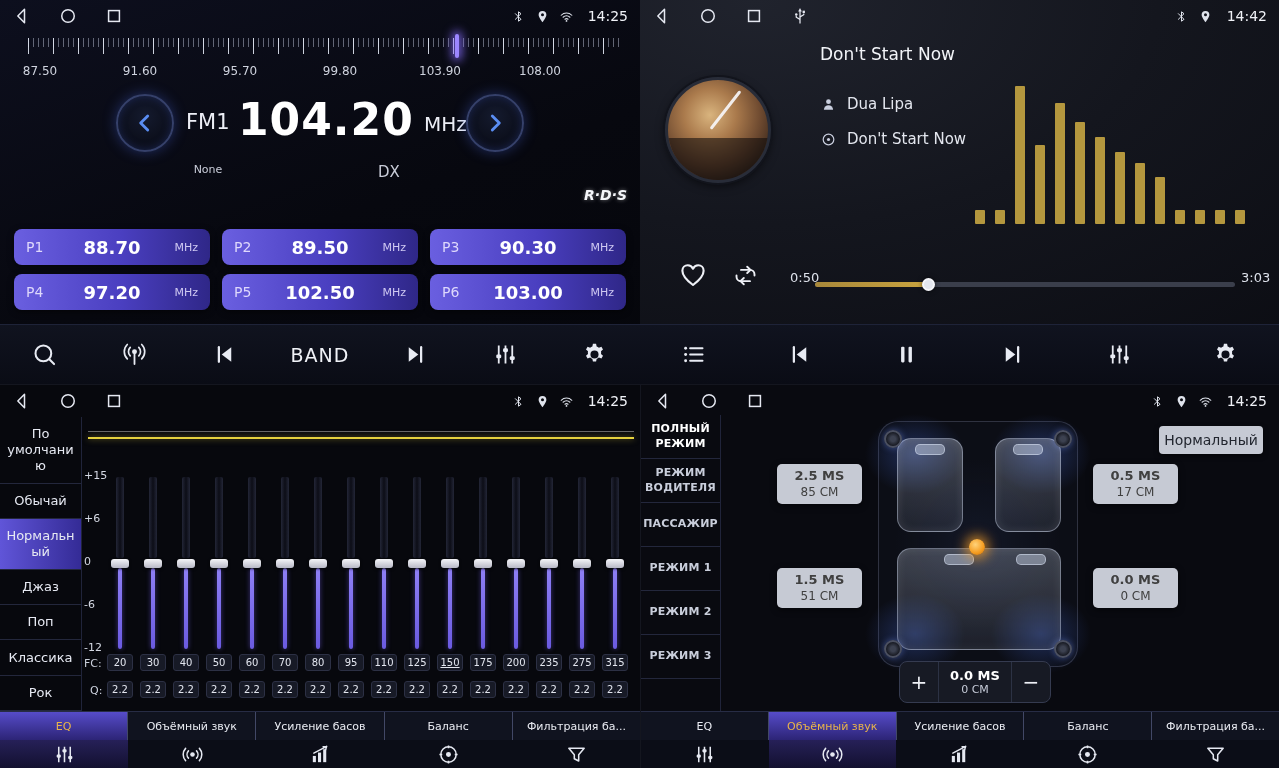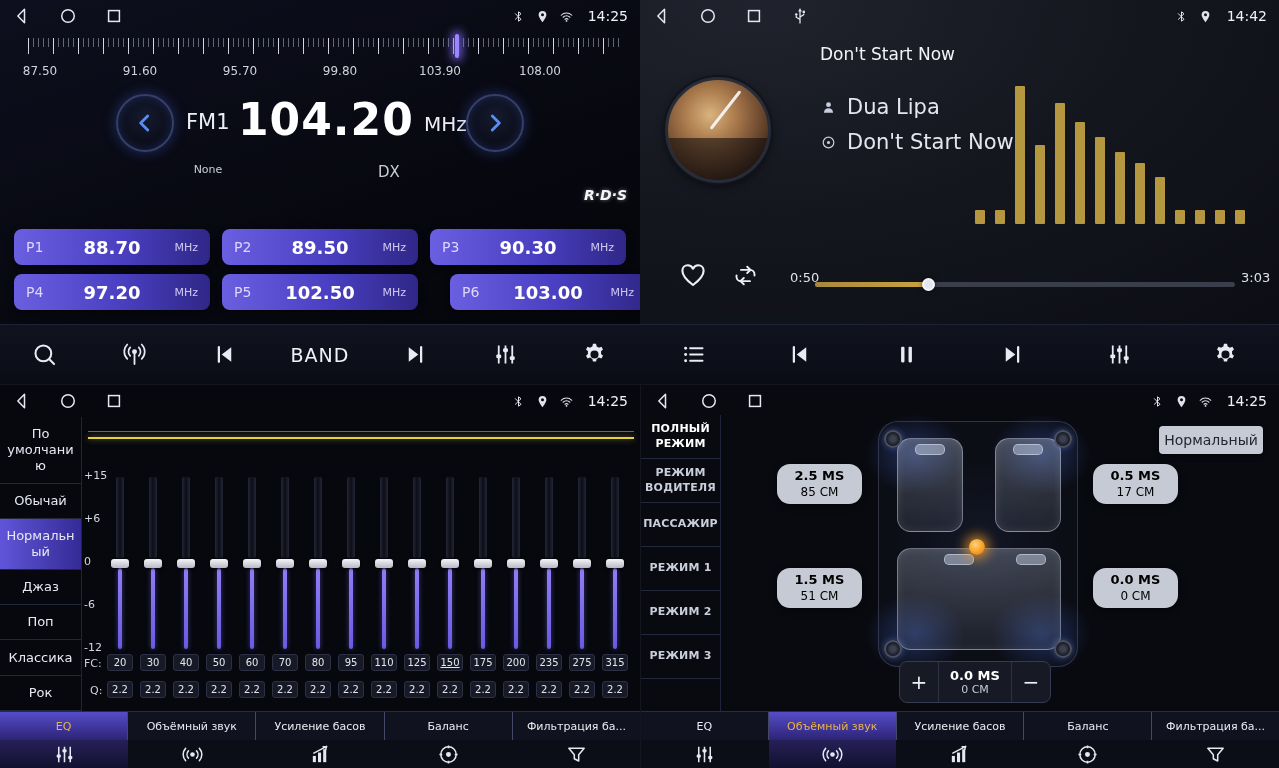--- a/index.html
+++ b/index.html
@@ -63,21 +63,21 @@
 
   
   .album{position:absolute;left:25px;top:77px;width:106px;height:106px;border-radius:50%;
          border:3px solid #282c38;overflow:hidden;
          background:radial-gradient(circle at 42% 35%,#d9b47e 0%,#aa7a4c 30%,#6e4a30 58%,#241a14 88%);
          box-shadow:0 0 0 2px #12141c,0 3px 10px rgba(0,0,0,.6)}
   .album-line{position:absolute;left:56px;top:6px;width:3px;height:48px;background:rgba(248,248,252,.9);
               border-radius:2px;transform:rotate(38deg)}
   .album-shade{position:absolute;left:0;bottom:0;width:100%;height:42px;background:rgba(10,8,10,.55)}
   .p-title{position:absolute;left:180px;top:44px;font-size:17px;color:#f2f4f8}
-  .p-row{position:absolute;left:180px;display:flex;gap:10px;align-items:center;font-size:21px;color:#e3e6ee}
+  .p-row{position:absolute;left:180px;display:flex;gap:10px;align-items:center;font-size:15px;color:#e3e6ee}
   .p-row .ic{width:17px;height:17px;color:#c9cede}
   #p-artist-row{top:95px} #p-album-row{top:130px}
   .viz{position:absolute;left:335px;top:86px;width:285px;height:138px;display:flex;align-items:flex-end;gap:10px}
   .viz-bar{width:10px;background:#b4973e;border-radius:1px}
   .heart{position:absolute;left:38px;top:260px;width:30px;height:30px;color:#eef0f6;cursor:pointer}
   .repeat{position:absolute;left:92px;top:262px;width:27px;height:27px;color:#eef0f6;cursor:pointer}
   .t-elapsed{position:absolute;left:150px;top:270px;font-size:13px;color:#dde1ea}
   .t-duration{position:absolute;left:601px;top:270px;font-size:13px;color:#dde1ea}
   .progress{position:absolute;left:175px;top:282px;width:420px;height:5px;border-radius:3px;background:#3a3e4b;cursor:pointer}
   .progress-fill{position:absolute;left:0;top:0;height:100%;border-radius:3px;background:linear-gradient(90deg,#a8883a,#c9a43f)}
@@ -144,21 +144,21 @@
   .hr{position:absolute;top:5px;left:50%;transform:translateX(-50%);width:30px;height:11px;border-radius:5px;
       background:rgba(205,215,235,.45);border:1px solid rgba(225,235,252,.5)}
   .hr1{left:46px;transform:none}.hr2{left:118px;transform:none}
   .spk{position:absolute;width:18px;height:18px;border-radius:50%;
        background:radial-gradient(circle,#3c4150 25%,#15171f 72%);border:2px solid #4c5162;
        box-shadow:0 0 7px rgba(120,150,255,.45)}
   .s-tl{left:5px;top:8px}.s-tr{right:5px;top:8px}.s-bl{left:5px;bottom:8px}.s-br{right:5px;bottom:8px}
   .sf-dot{position:absolute;left:90px;top:117px;width:16px;height:16px;border-radius:50%;cursor:pointer;
           background:radial-gradient(circle at 40% 35%,#ffd27a,#f59b1e 60%,#b96a10);
           box-shadow:0 0 12px 4px rgba(250,160,40,.7)}
-  .delay-box{position:absolute;width:85px;height:40px;background:#c6cad4;border-radius:13px;color:#000000;
+  .delay-box{position:absolute;width:85px;height:40px;background:#c6cad4;border-radius:5px;color:#404040;
              display:flex;flex-direction:column;align-items:center;justify-content:center;line-height:1.25;
              cursor:pointer;box-shadow:0 2px 6px rgba(0,0,0,.55)}
   .delay-ms{font-size:13px;font-weight:bold}.delay-cm{font-size:12px}
   #delay-fl{left:136px;top:79px}#delay-fr{left:452px;top:79px}#delay-rl{left:136px;top:183px}#delay-rr{left:452px;top:183px}
   .sf-adj{position:absolute;left:258px;top:276px;width:152px;height:42px;background:#171a24;
           border:1px solid #353b50;border-radius:8px;display:flex;align-items:stretch}
   .sf-adj-btn{width:38px;display:flex;align-items:center;justify-content:center;font-size:20px;color:#eef0f6;cursor:pointer}
   .sf-adj-val{flex:1;display:flex;flex-direction:column;align-items:center;justify-content:center;
               border-left:1px solid #2c3244;border-right:1px solid #2c3244;line-height:1.2}
   .sf-adj-ms{font-size:13px;font-weight:bold;color:#fff}.sf-adj-cm{font-size:11px;color:#c6cbd8}
@@ -306,21 +306,21 @@
       <div class="preset" style="left: 14px; top: 274px;">
         <span class="pkey">P4</span>
         <span class="pfreq">97.20</span>
         <span class="punit">MHz</span>
       </div>
       <div class="preset" style="left: 222px; top: 274px;">
         <span class="pkey">P5</span>
         <span class="pfreq">102.50</span>
         <span class="punit">MHz</span>
       </div>
-      <div class="preset" style="left: 430px; top: 274px; margin-left: 20px;">
+      <div class="preset" style="left: 430px; top: 274px;">
         <span class="pkey">P6</span>
         <span class="pfreq">103.00</span>
         <span class="punit">MHz</span>
       </div>
     </div>
 
   <div id="q-player" class="q">
     <div class="statusbar">
         <div class="sb-left">
           <span class="ic">

